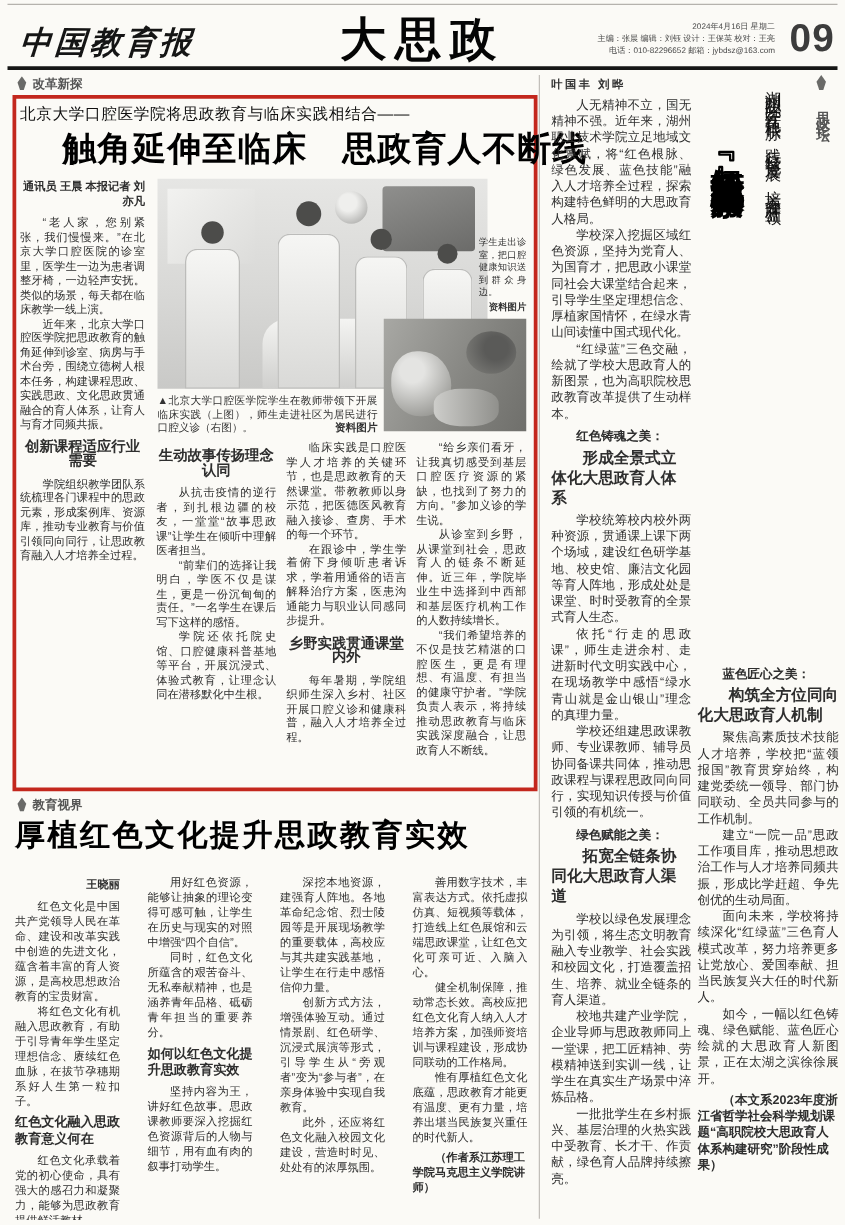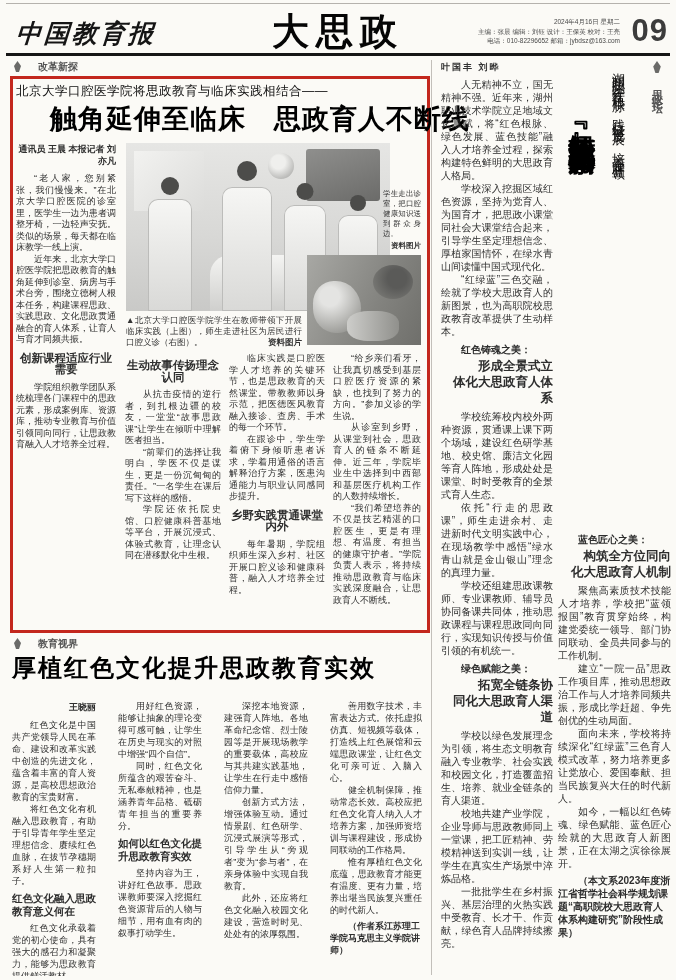--- a/index.html
+++ b/index.html
@@ -11,21 +11,21 @@
   .masthead{position:absolute;left:16px;top:17px;font-family:"DejaVu Serif",serif;font-style:italic;
             font-weight:bold;font-size:25px;letter-spacing:3px;color:#151515;transform:skewX(-4deg);}
   .page-title{position:absolute;left:0;right:0;top:7px;text-align:center;font-size:37px;font-weight:bold;
               letter-spacing:7px;color:#050505;}
   .header-meta{position:absolute;right:56px;top:17px;width:220px;text-align:right;font-size:6.5px;
                line-height:9.5px;color:#4a4a4a;}
   .page-num{position:absolute;right:8px;top:13px;font-size:31px;font-weight:bold;color:#3c3c3c;letter-spacing:1px;}
   .header-rule{position:absolute;left:6px;top:53px;width:664px;height:3px;background:#161616;}
 
   
-  .kicker{position:absolute;display:flex;align-items:center;gap:16px;font-size:10px;font-weight:bold;color:#555;}
+  .kicker{position:absolute;display:flex;align-items:center;gap:4px;font-size:10px;font-weight:bold;color:#555;}
   .kicker svg{display:block;}
 
   
   .main-box{position:absolute;left:10px;top:76px;width:414px;height:551px;border:3px solid #c3271d;}
   .mb-subtitle{position:absolute;left:3px;top:4px;font-size:12.5px;letter-spacing:.5px;color:#101010;}
   .mb-headline{position:absolute;left:1px;top:22px;font-size:27px;font-weight:bold;letter-spacing:1px;
                white-space:nowrap;color:#000;padding-left:36px;}
   .col{position:absolute;font-size:9px;line-height:11.5px;color:#2e2e2e;}
   .mb-col1{left:3px;top:64px;width:100px;height:478px;overflow:hidden;}
   .mb-col2{left:112px;top:274px;width:96px;height:268px;overflow:hidden;}
@@ -68,21 +68,21 @@
             color:#333;text-align:justify;font-family:"Liberation Serif",serif;}
   .cap-credit{float:right;font-weight:bold;}
 
   
   .v-divider{position:absolute;left:431px;top:60px;width:1px;height:915px;background:#c2bfba;}
 
   
   .ra-byline{position:absolute;left:441px;top:61px;font-size:9px;font-weight:bold;color:#333;letter-spacing:2px;}
   .ra-colA{left:441px;top:78px;width:112px;height:897px;font-size:10px;line-height:13px;overflow:hidden;}
   .ra-colB{left:558px;top:528px;width:113px;height:447px;font-size:10px;line-height:13px;overflow:hidden;}
-  .ra .it-h, .ra-colA .it-h, .ra-colB .it-h{font-size:12.5px;line-height:16px;text-indent:2em;margin:2px 0 4px;text-align:right;}
+  .ra .it-h, .ra-colA .it-h, .ra-colB .it-h{font-size:12.5px;line-height:16px;text-indent:2em;margin:2px 0 4px;text-align:left;}
   .ra-vkicker{position:absolute;left:609px;top:62px;height:420px;writing-mode:vertical-rl;
               font-size:13px;letter-spacing:3px;color:#101010;}
   .ra-vheadline{position:absolute;left:564px;top:112px;height:432px;writing-mode:vertical-rl;
                 font-size:27px;font-weight:bold;letter-spacing:1px;color:#000;}
   .forum-strip{position:absolute;left:646px;top:60px;width:22px;text-align:center;}
   .forum-text{writing-mode:vertical-rl;font-size:11px;font-weight:bold;letter-spacing:4px;color:#555;margin:3px auto 0;}
 
   
   .ba-headline{position:absolute;left:12px;top:652px;font-size:24px;font-weight:bold;letter-spacing:2px;color:#000;}
   .ba-col{top:700px;height:276px;font-size:9px;line-height:12px;overflow:hidden;}

